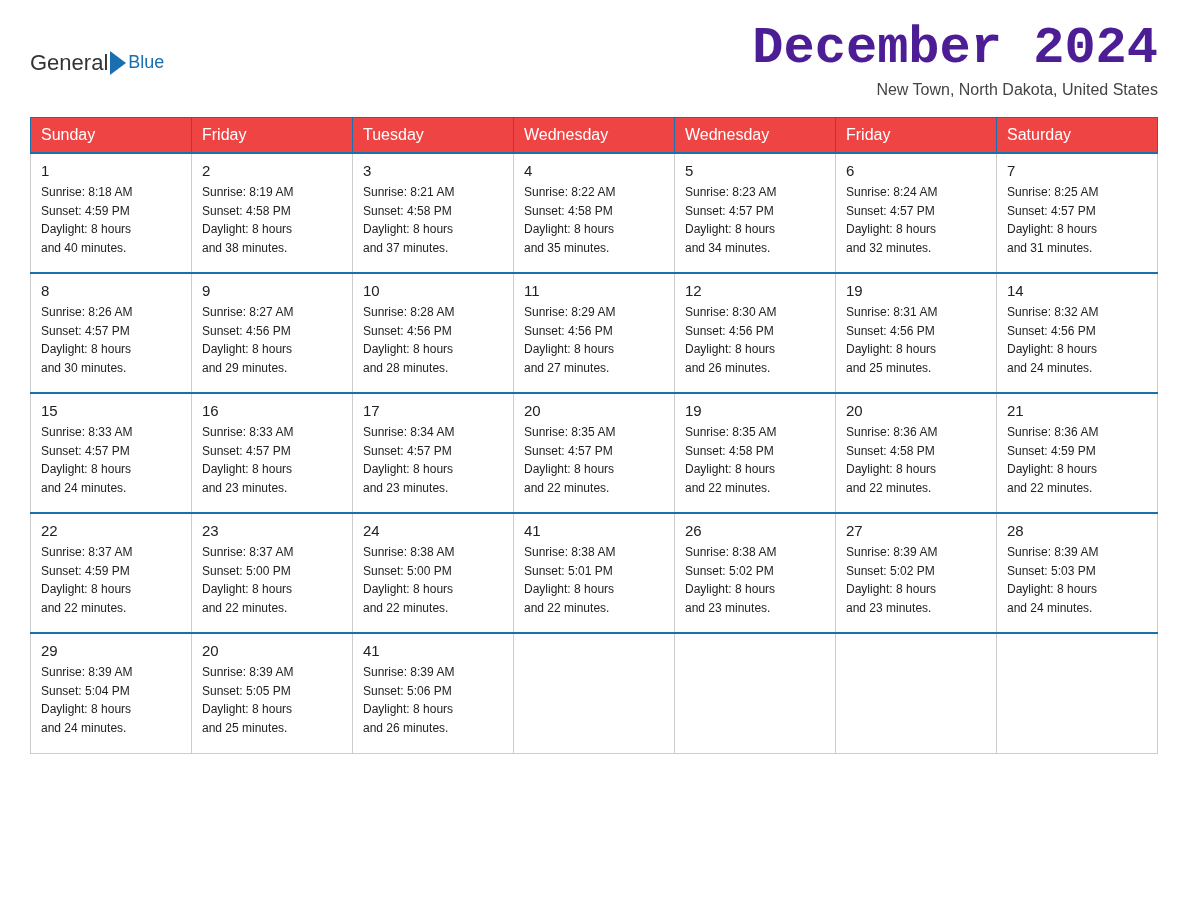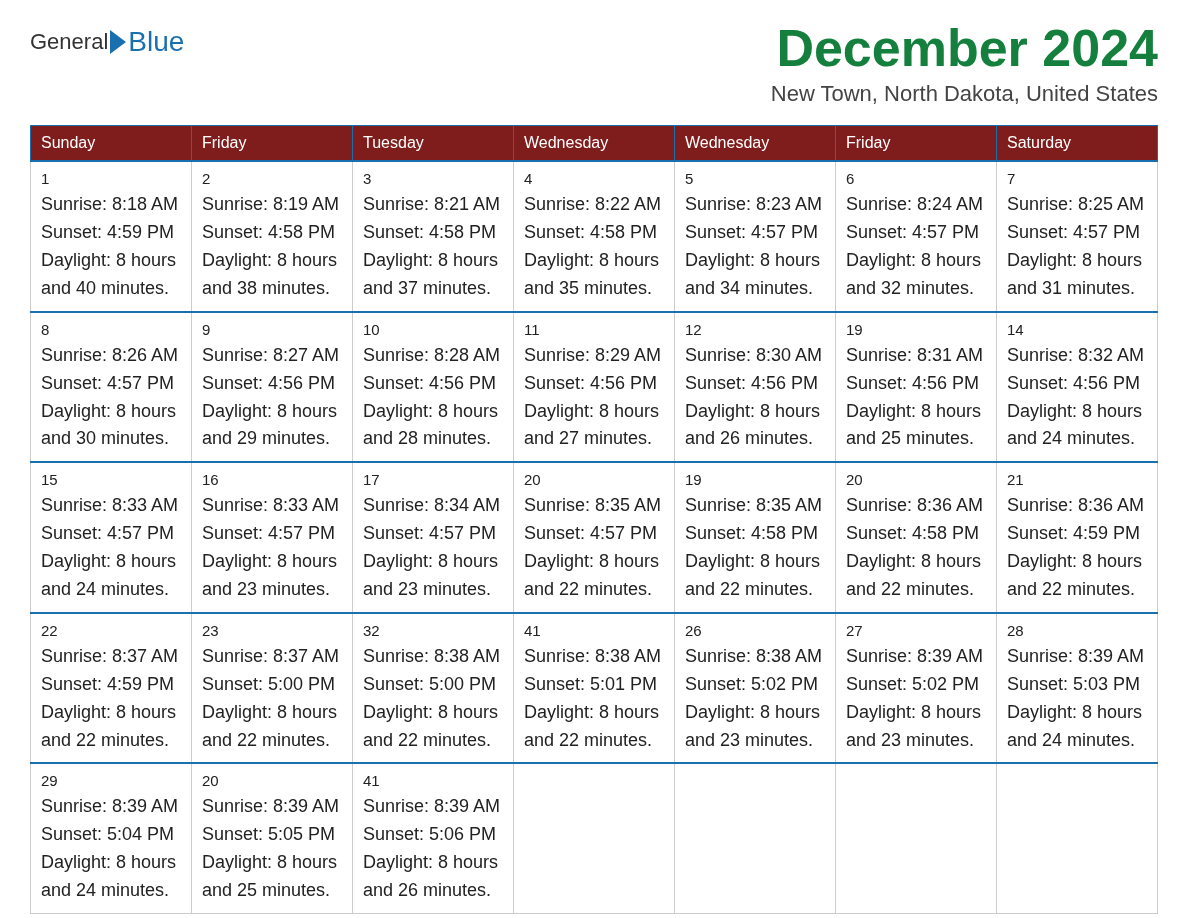--- a/index.html
+++ b/index.html
@@ -7,21 +7,21 @@
       font-family: Arial, Helvetica, sans-serif;
       background: #fff;
       color: #222;
       width: 1188px;
       min-height: 918px;
       padding: 20px 30px 30px 30px;
     }
     .header {
       display: flex;
       justify-content: space-between;
-      align-items: flex-start;
+      align-items: center;
       margin-bottom: 18px;
     }
     .logo {
       display: flex;
       flex-direction: column;
       align-items: flex-start;
       padding-top: 6px;
     }
     .logo-text {
       display: flex;
@@ -37,43 +37,44 @@
       display: inline-block;
       width: 0;
       height: 0;
       border-top: 12px solid transparent;
       border-bottom: 12px solid transparent;
       border-left: 16px solid #1a6faf;
       margin: 0 2px;
     }
     .logo-blue {
       color: #1a6faf;
-      font-size: 28px;
+      font-size: 18px;
     }
     .title-block {
       text-align: right;
     }
     .month-title {
       font-size: 52px;
       font-weight: bold;
-      color: #15803d;
+      color: #4c1d95;
       line-height: 1.1;
+      font-family: Liberation Mono, monospace;
     }
     .location-title {
-      font-size: 22px;
+      font-size: 16px;
       color: #444;
       margin-top: 4px;
     }
     table {
       width: 100%;
       border-collapse: collapse;
       table-layout: fixed;
     }
     thead tr th {
-      background: #7f1d1d;
+      background: #ef4444;
       color: #fff;
       font-size: 16px;
       font-weight: normal;
       padding: 8px 10px;
       text-align: left;
       border: 1px solid #1a6faf;
     }
     tbody tr td {
       vertical-align: top;
       padding: 8px 10px;
@@ -86,21 +87,21 @@
     }
     tbody tr:not(:first-child) td {
       border-top: 2px solid #1a6faf;
     }
     .day-number {
       font-size: 15px;
       font-weight: normal;
       margin-bottom: 4px;
     }
     .day-info {
-      font-size: 18px;
+      font-size: 12px;
       line-height: 1.55;
       color: #222;
     }
     .empty-cell {
       background: #fff;
     }
   </style>
 </head>
 <body>
 
@@ -316,21 +317,21 @@
       </td>
         <td>
         <div class="day-number">23</div>
         <div class="day-info">
           Sunrise: 8:37 AM<br>
           Sunset: 5:00 PM<br>
           Daylight: 8 hours<br>and 22 minutes.
         </div>
       </td>
         <td>
-        <div class="day-number">32</div>
+        <div class="day-number">24</div>
         <div class="day-info">
           Sunrise: 8:38 AM<br>
           Sunset: 5:00 PM<br>
           Daylight: 8 hours<br>and 22 minutes.
         </div>
       </td>
         <td>
         <div class="day-number">41</div>
         <div class="day-info">
           Sunrise: 8:38 AM<br>

